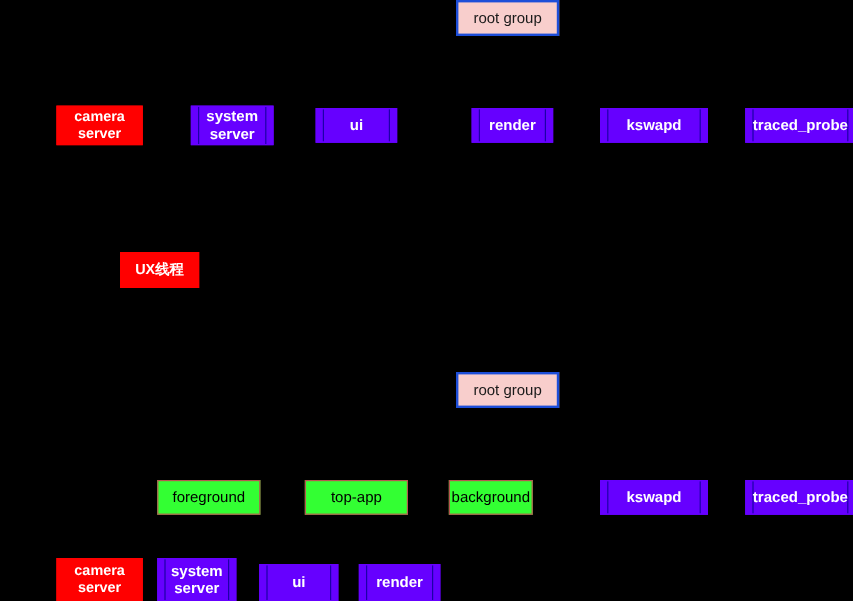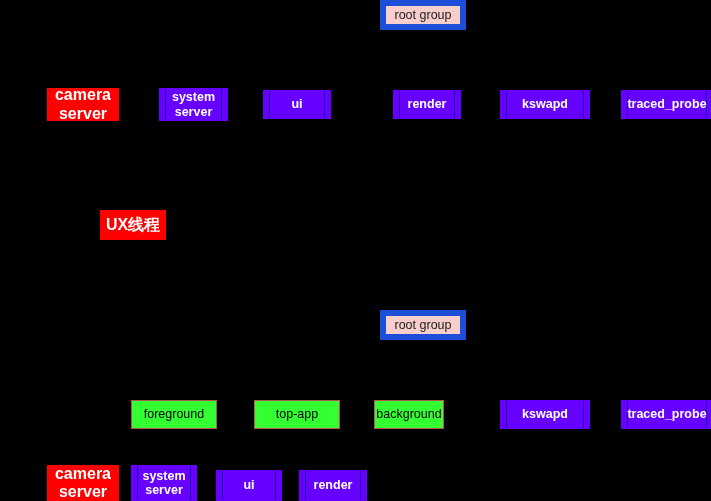--- a/index.html
+++ b/index.html
@@ -32,31 +32,31 @@
     justify-content: center;
     text-align: center;
     line-height: 1.15;
     font-size: 12px;
     white-space: pre-line;
     overflow: hidden;
   }
   
   .node.group {
     background: #f8cecc;
-    border: 6px solid #1d4ed8;
+    border: 2px solid #1d4ed8;
     color: #1a1a1a;
     font-size: 12.5px;
   }
   
   .node.red {
     background: #ff0000;
     border: 1px solid #ff0000;
     color: #ffffff;
     font-weight: bold;
-    font-size: 16px;
+    font-size: 12px;
   }
   
   .node.purple {
     background: #6600ff;
     border: 1px solid #6600ff;
     color: #ffffff;
     font-weight: bold;
     font-size: 12.5px;
     position: absolute;
   }

